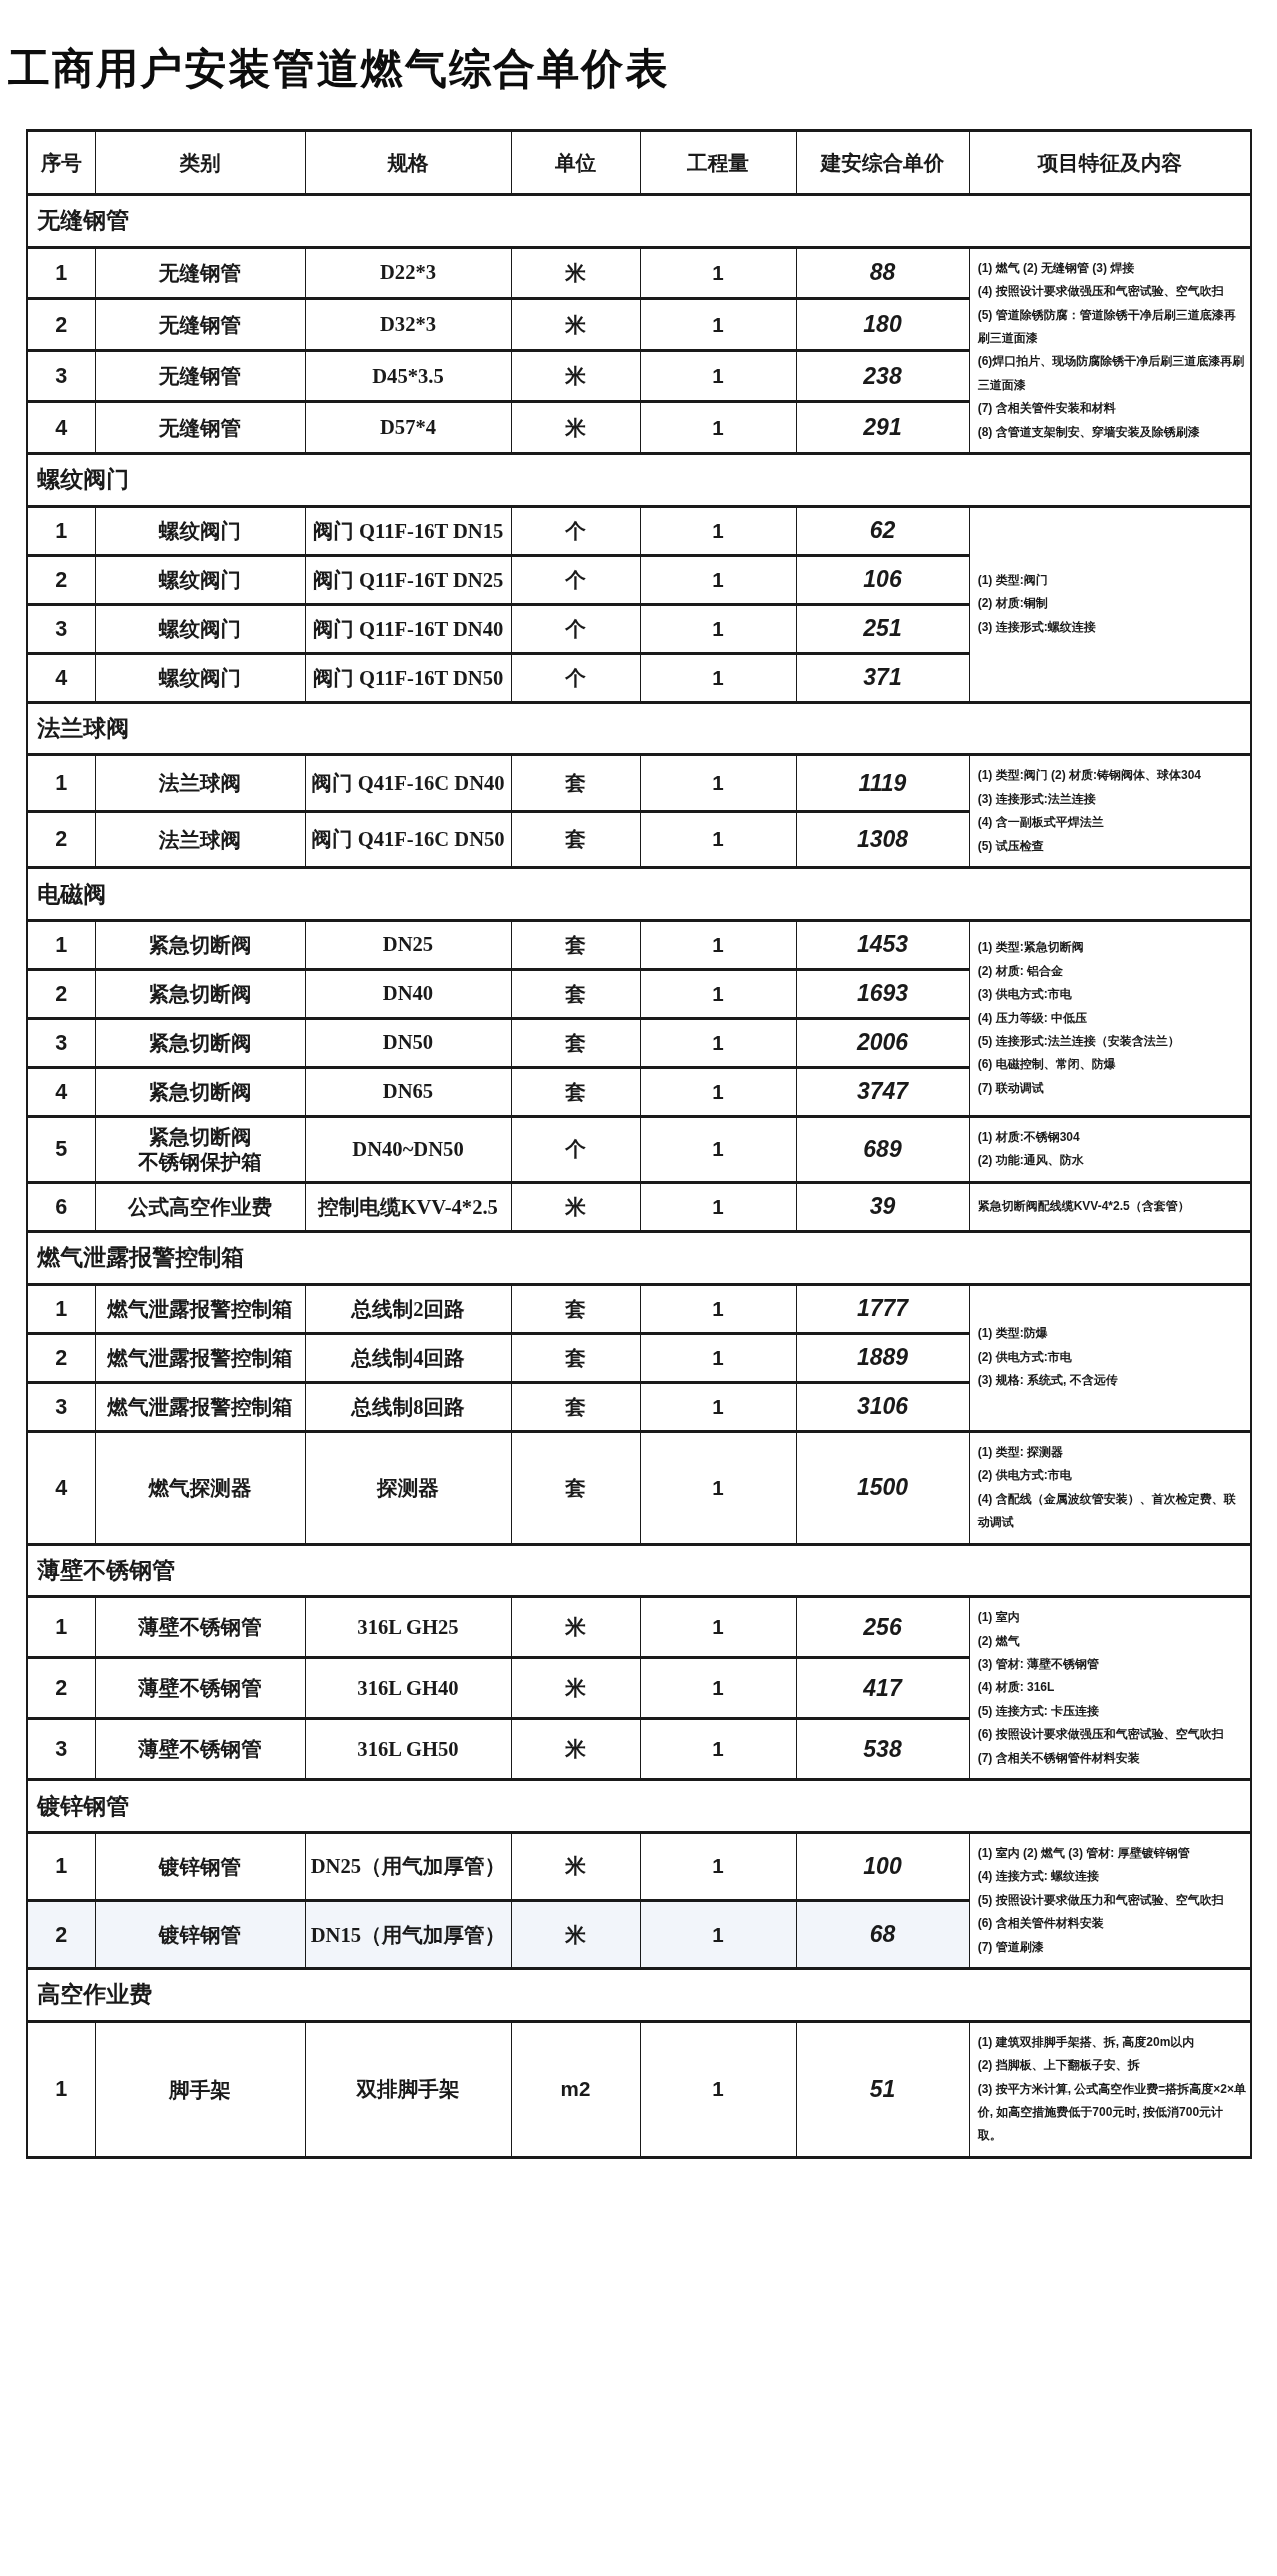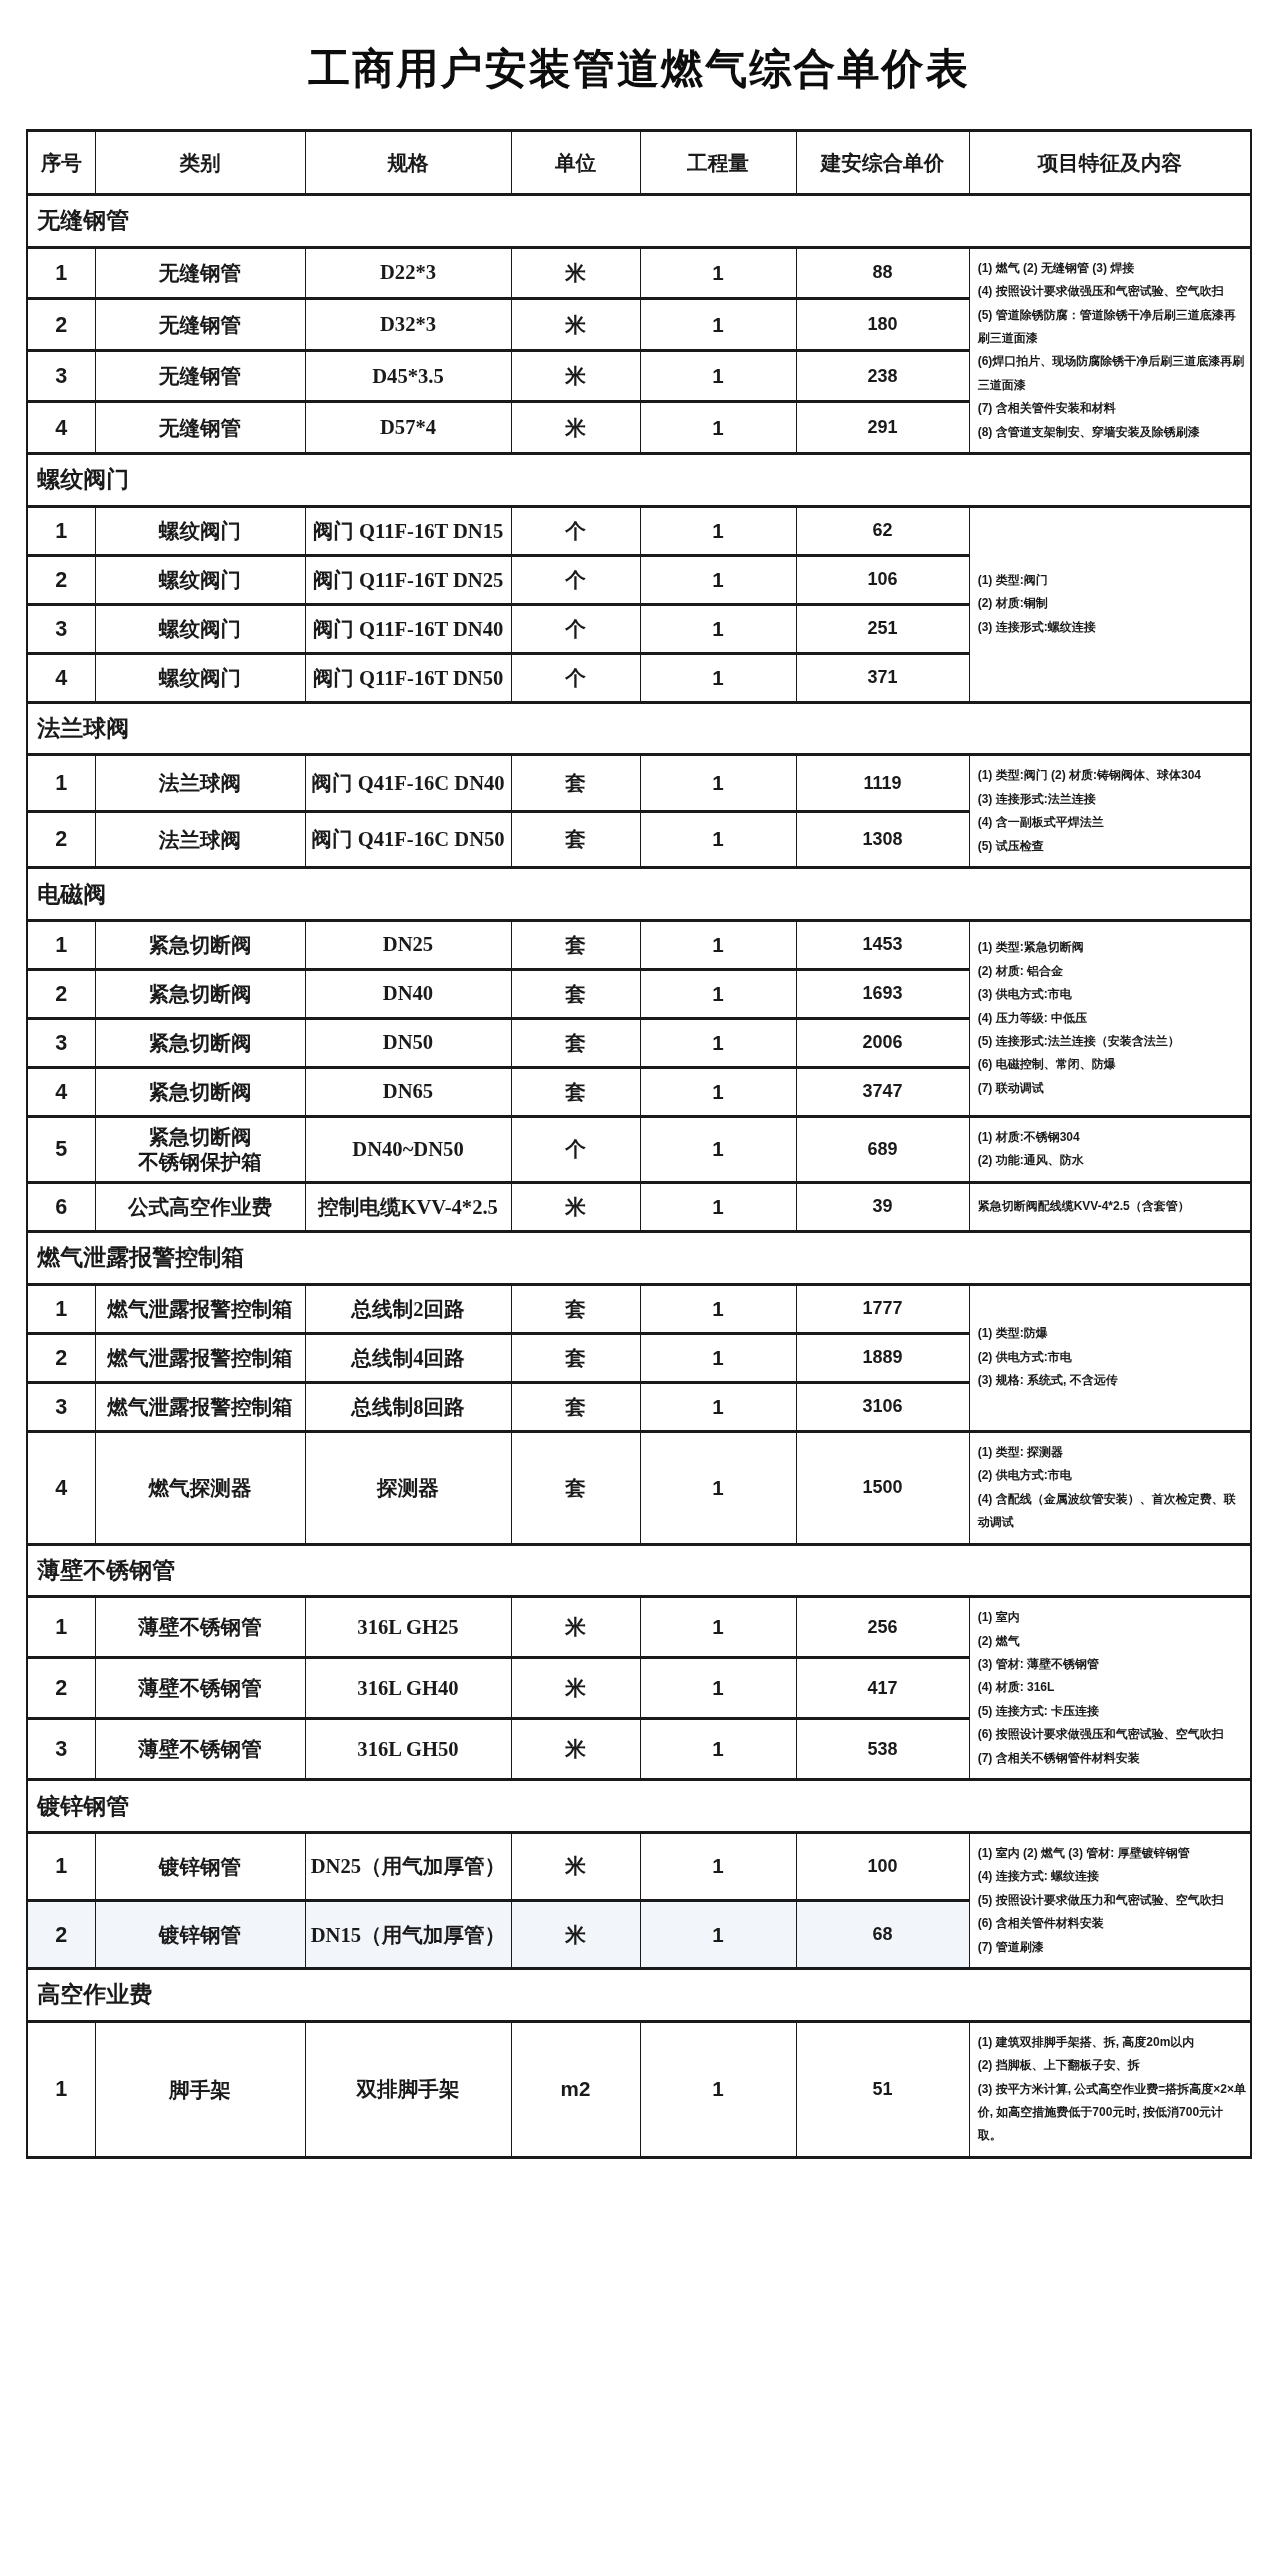--- a/index.html
+++ b/index.html
@@ -1,28 +1,28 @@
 <!DOCTYPE html>
 <html style="font-size:8.2px"><head>
 <meta charset="utf-8">
 <style>
   html,body{margin:0;padding:0;background:#ffffff;}
   body{font-family:"Liberation Sans","DejaVu Sans",sans-serif;color:#1a1a1a;}
   .page{width:1278px;min-height:2845px;background:#fff;display:flex;flex-direction:column;box-sizing:border-box;}
-  .title{margin:41px 0 0;text-align:center;font-size:42px;font-weight:900;letter-spacing:2.1px;color:#0d0d0d;}
+  .title{margin:41px 0 0;font-size:42px;font-weight:900;letter-spacing:2.1px;color:#0d0d0d;padding-left:8px;}
   table{margin:32px auto 0;width:1224px;border-collapse:collapse;table-layout:fixed;border:2.6px solid #1a1a1a;}
   col.c-no{width:68px;} col.c-cat{width:210px;} col.c-spec{width:206px;}
   col.c-unit{width:129px;} col.c-qty{width:156px;} col.c-price{width:173px;} col.c-notes{width:282px;}
   th,td{border:1.5px solid #1a1a1a;border-top-width:3.6px;border-bottom-width:3.6px;
         text-align:center;vertical-align:middle;box-sizing:border-box;background:#fff;}
   th{font-size:20.6px;font-weight:700;height:64px;padding:2.1px;}
   td{font-size:20.6px;font-weight:600;height:49px;padding:3.1px 4.1px;}
   td.section{text-align:left;font-size:23px;font-weight:800;padding:9.3px 4.1px 9.3px 9.3px;height:29px;}
   td.cell-no{font-size:21.6px;}
-  td.cell-price{font-size:18px;}
+  td.cell-price{font-size:23px;font-style:italic;}
   td.cell-category{white-space:pre-line;line-height:1.25;}
   td.cell-spec{white-space:pre-line;font-family:Liberation Serif, serif;}
   td.cell-notes{font-size:12px;font-weight:600;text-align:left;vertical-align:middle;
         padding:8.2px 3.1px 8.2px 8.2px;line-height:1.95;white-space:pre-line;}
   tr.row-tint td{background:#f2f5fa;}
 </style>
 </head>
 <body>
 
 <div class="page">

